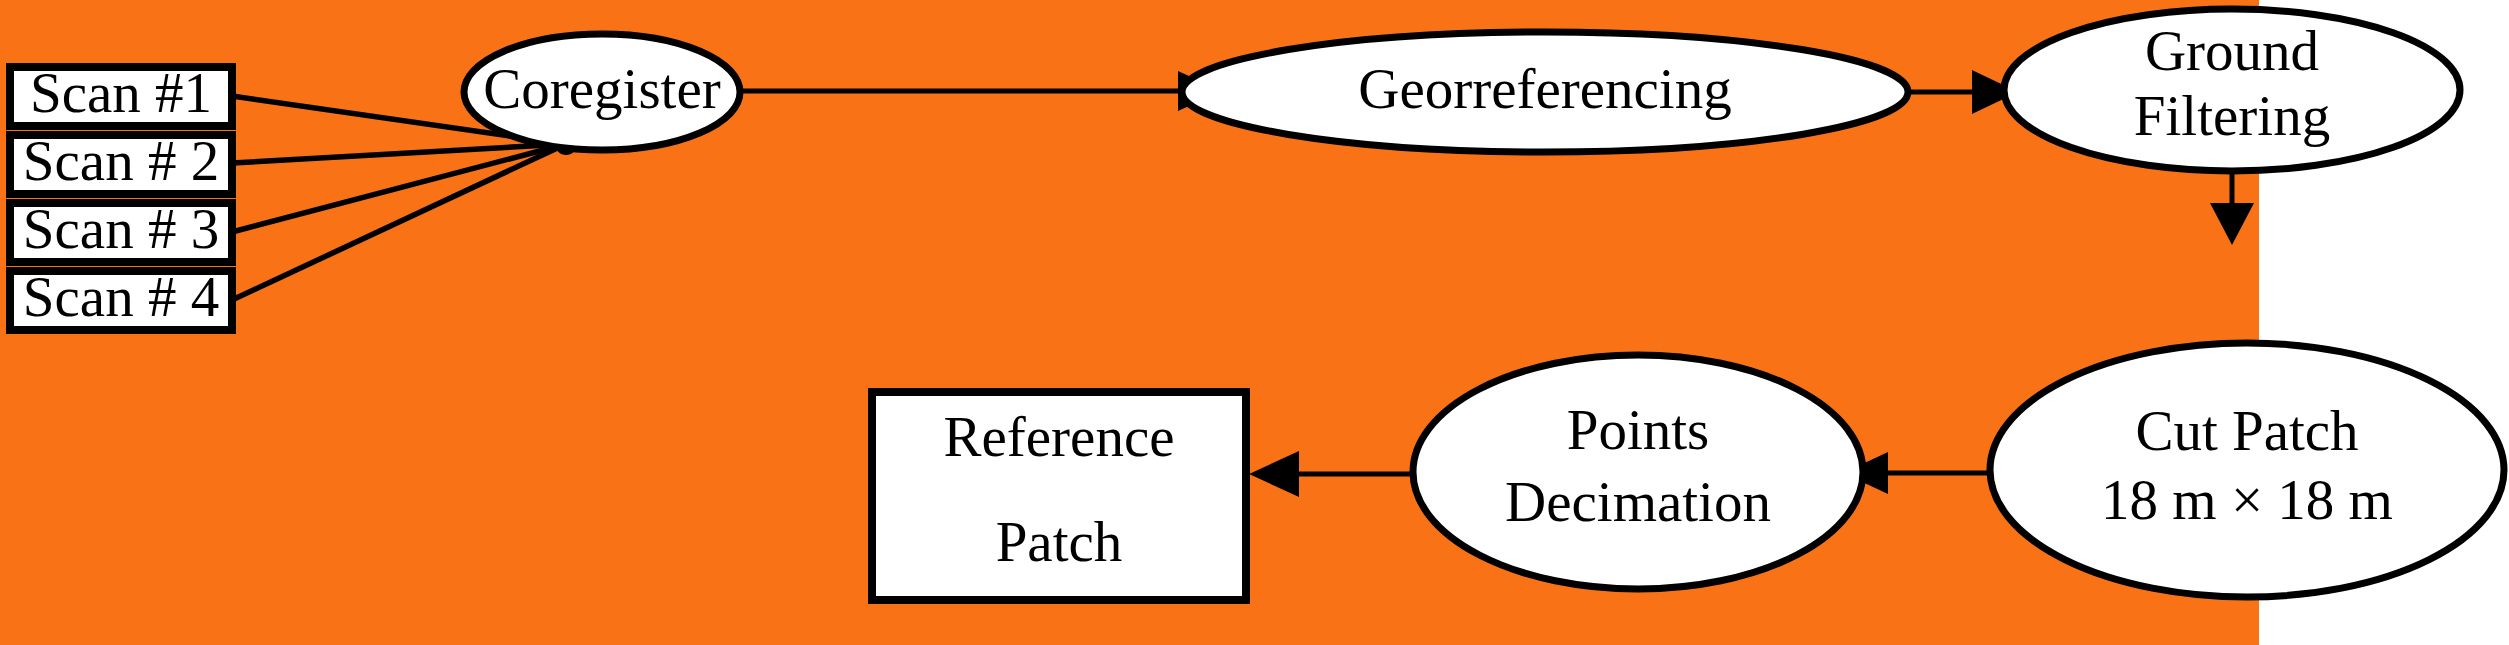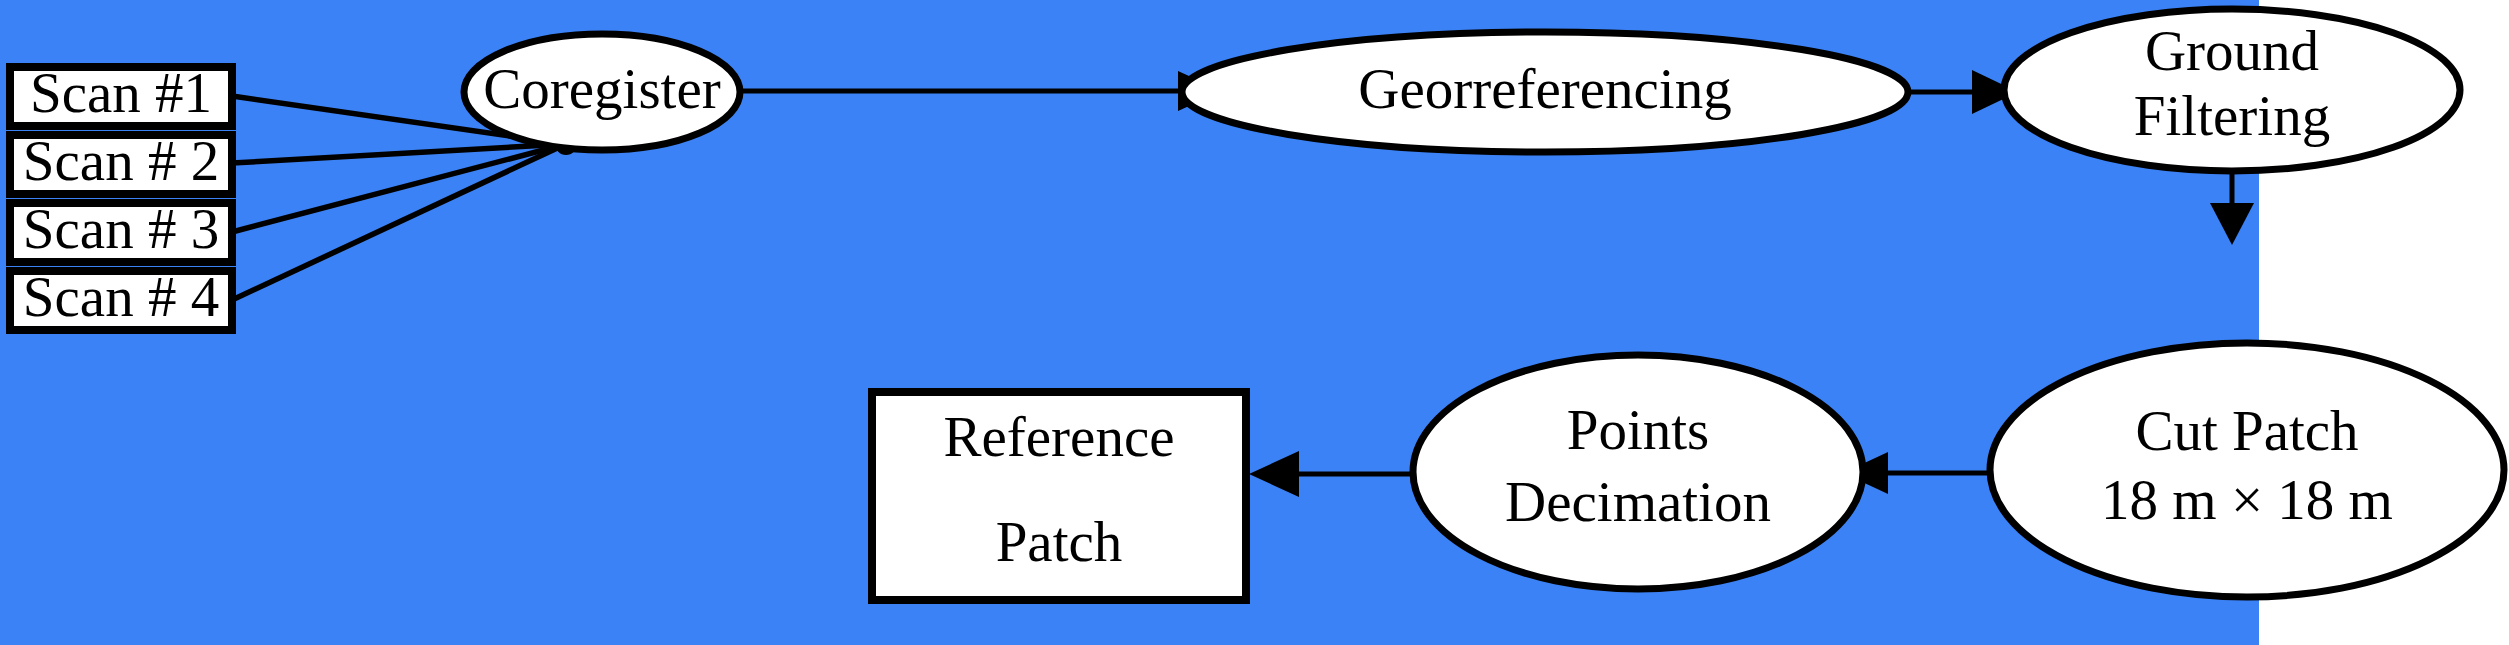--- a/index.html
+++ b/index.html
@@ -10,21 +10,21 @@
   body {
     width: 2509px;
     height: 645px;
     overflow: hidden;
     font-family: "Liberation Serif", "DejaVu Serif", serif;
   }
   #flow-root {
     position: relative;
     width: 2259px;
     height: 645px;
-    background: #3b82f6;
+    background: #f97316;
   }
   svg#flow-svg {
     display: block;
     width: 2509px;
     height: 645px;
   }
   .node-shape {
     fill: #ffffff;
     stroke: #000000;
     stroke-width: 7;

